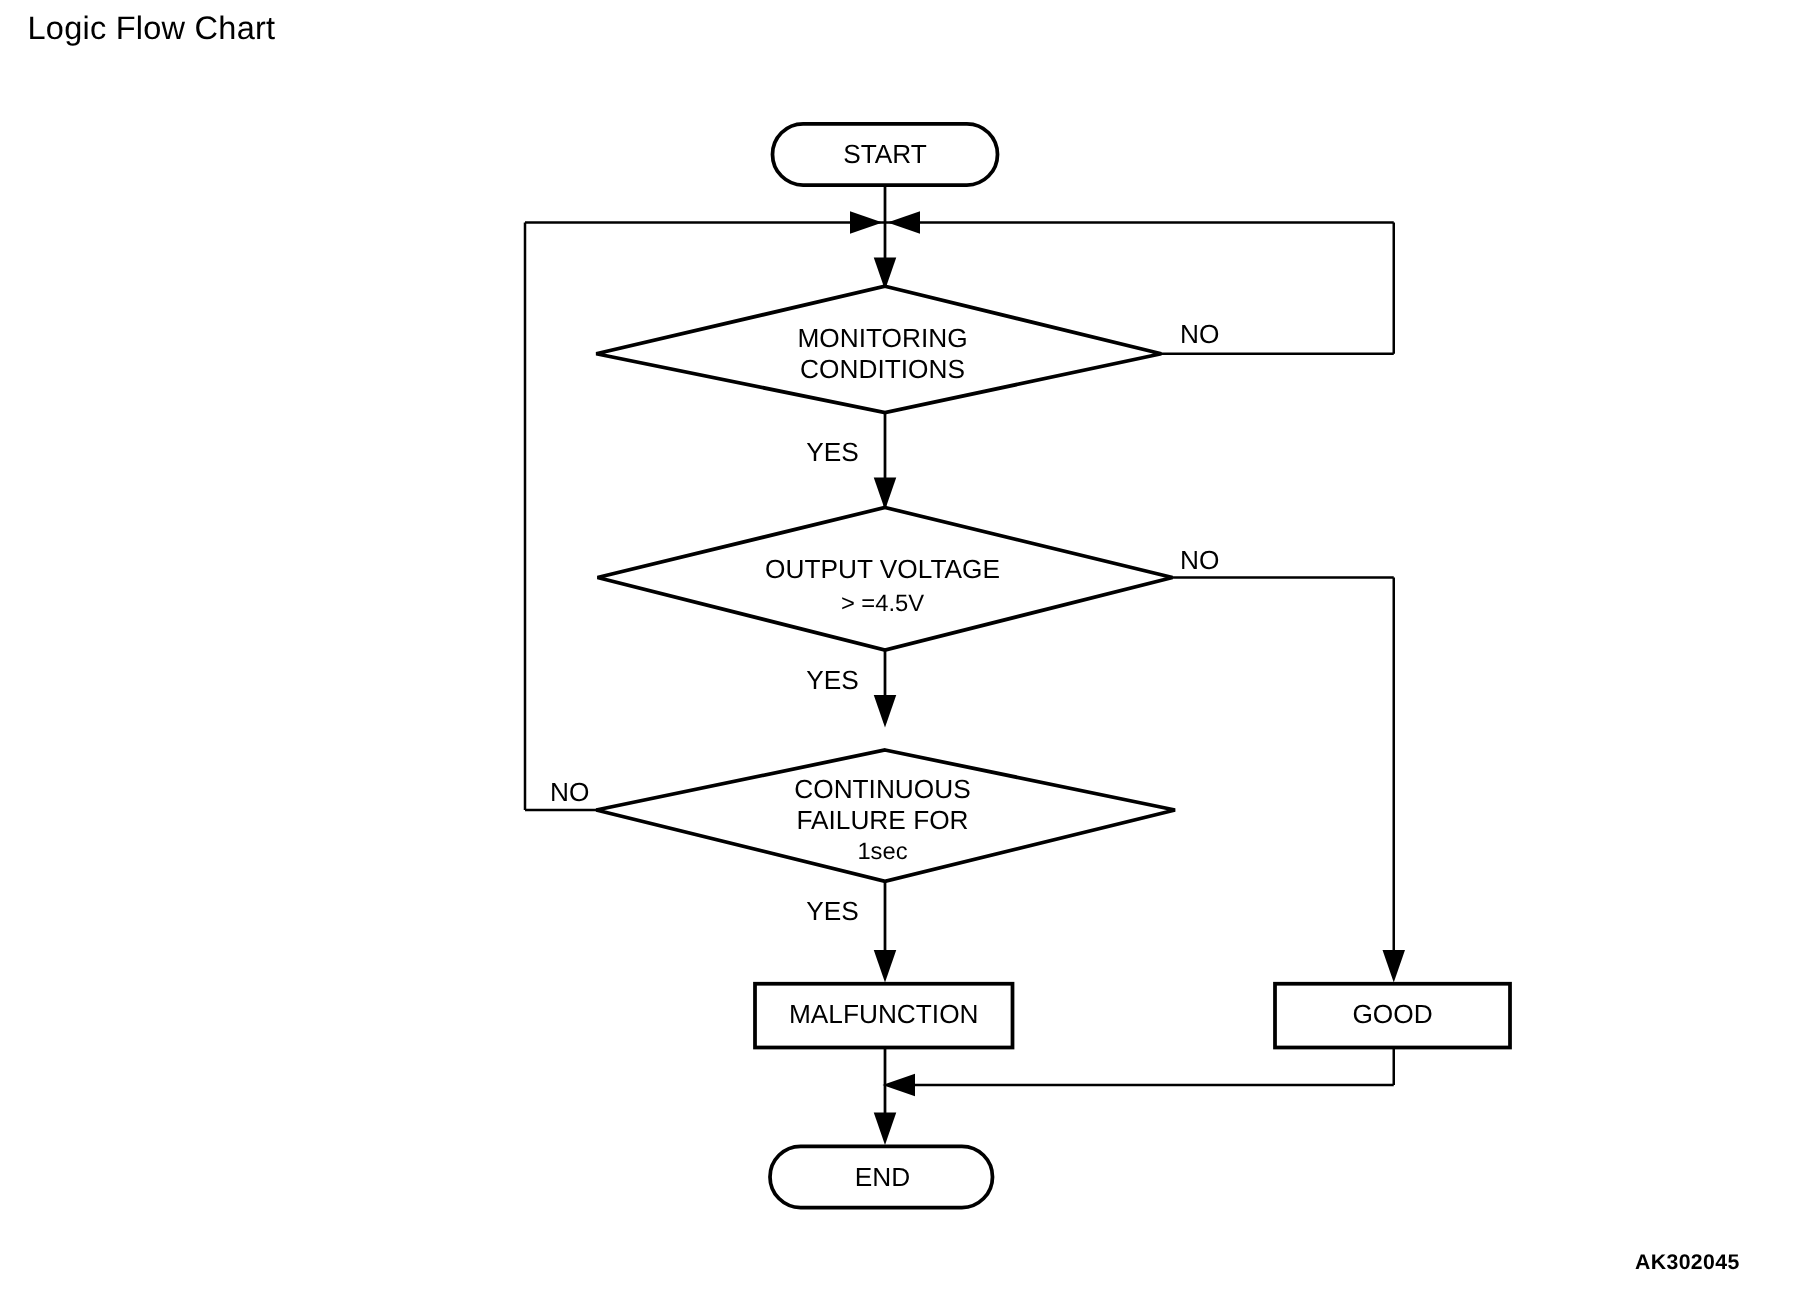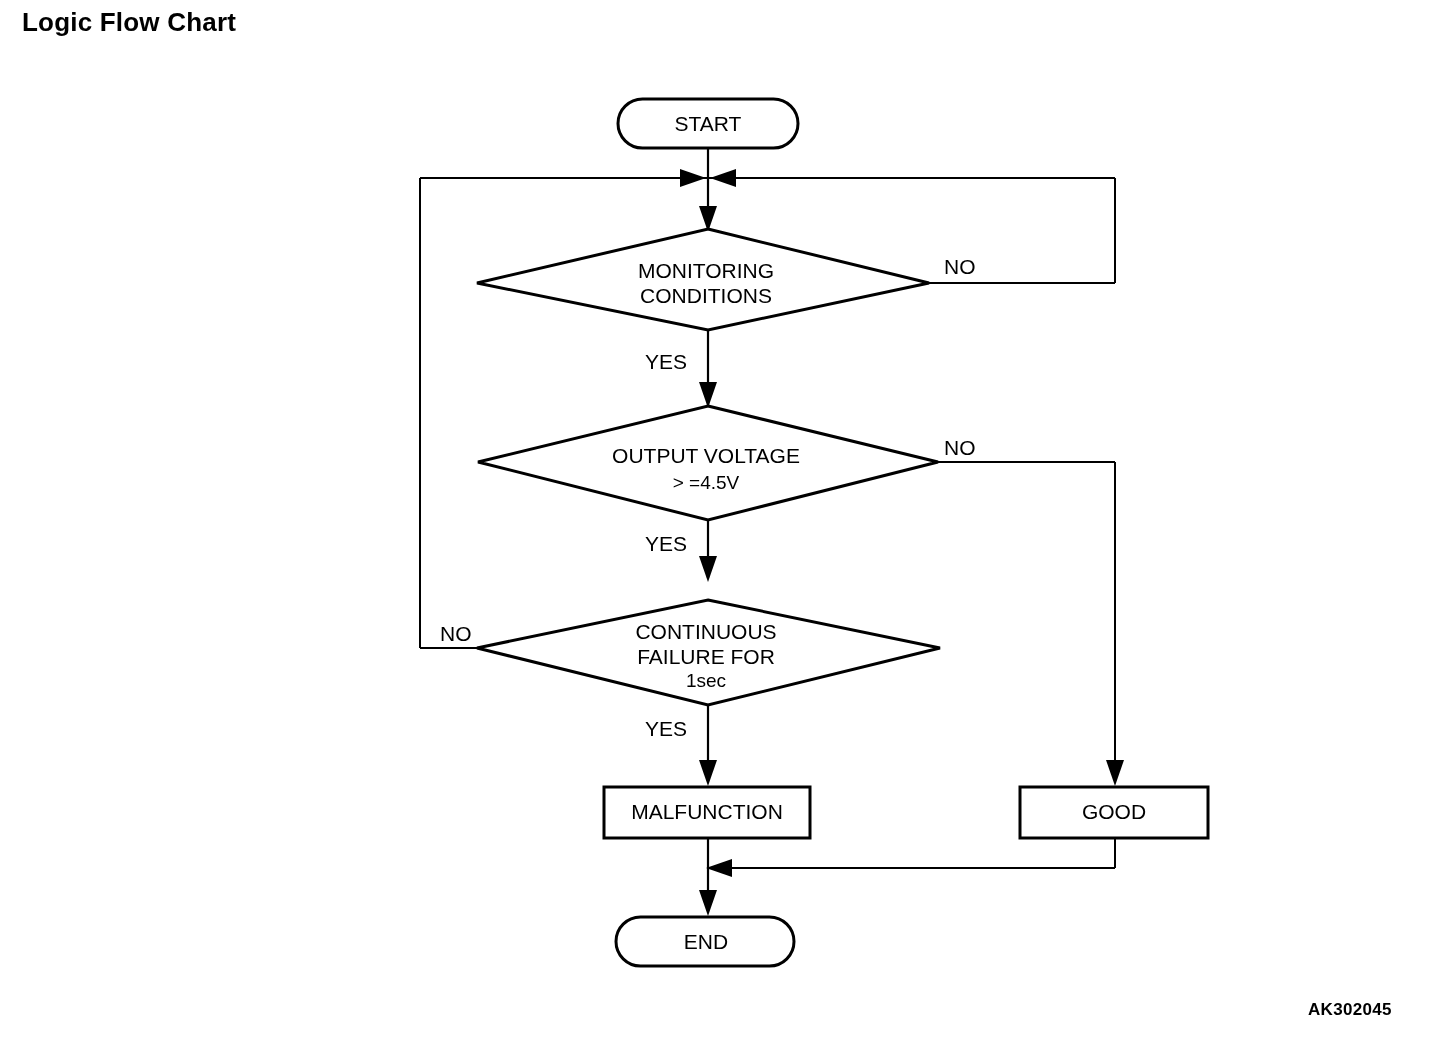--- a/index.html
+++ b/index.html
@@ -13,21 +13,21 @@
     position: relative;
     font-family: "Liberation Sans", sans-serif;
     color: #000000;
     overflow: hidden;
   }
   #page-title {
     position: absolute;
     left: 22px;
     top: 7px;
     font-size: 26px;
-    font-weight: bold;
+    font-weight: normal;
     letter-spacing: 0.2px;
     white-space: nowrap;
   }
   #figure-ref {
     position: absolute;
     left: 1308px;
     top: 1000px;
     font-size: 17px;
     font-weight: bold;
     letter-spacing: 0.3px;

